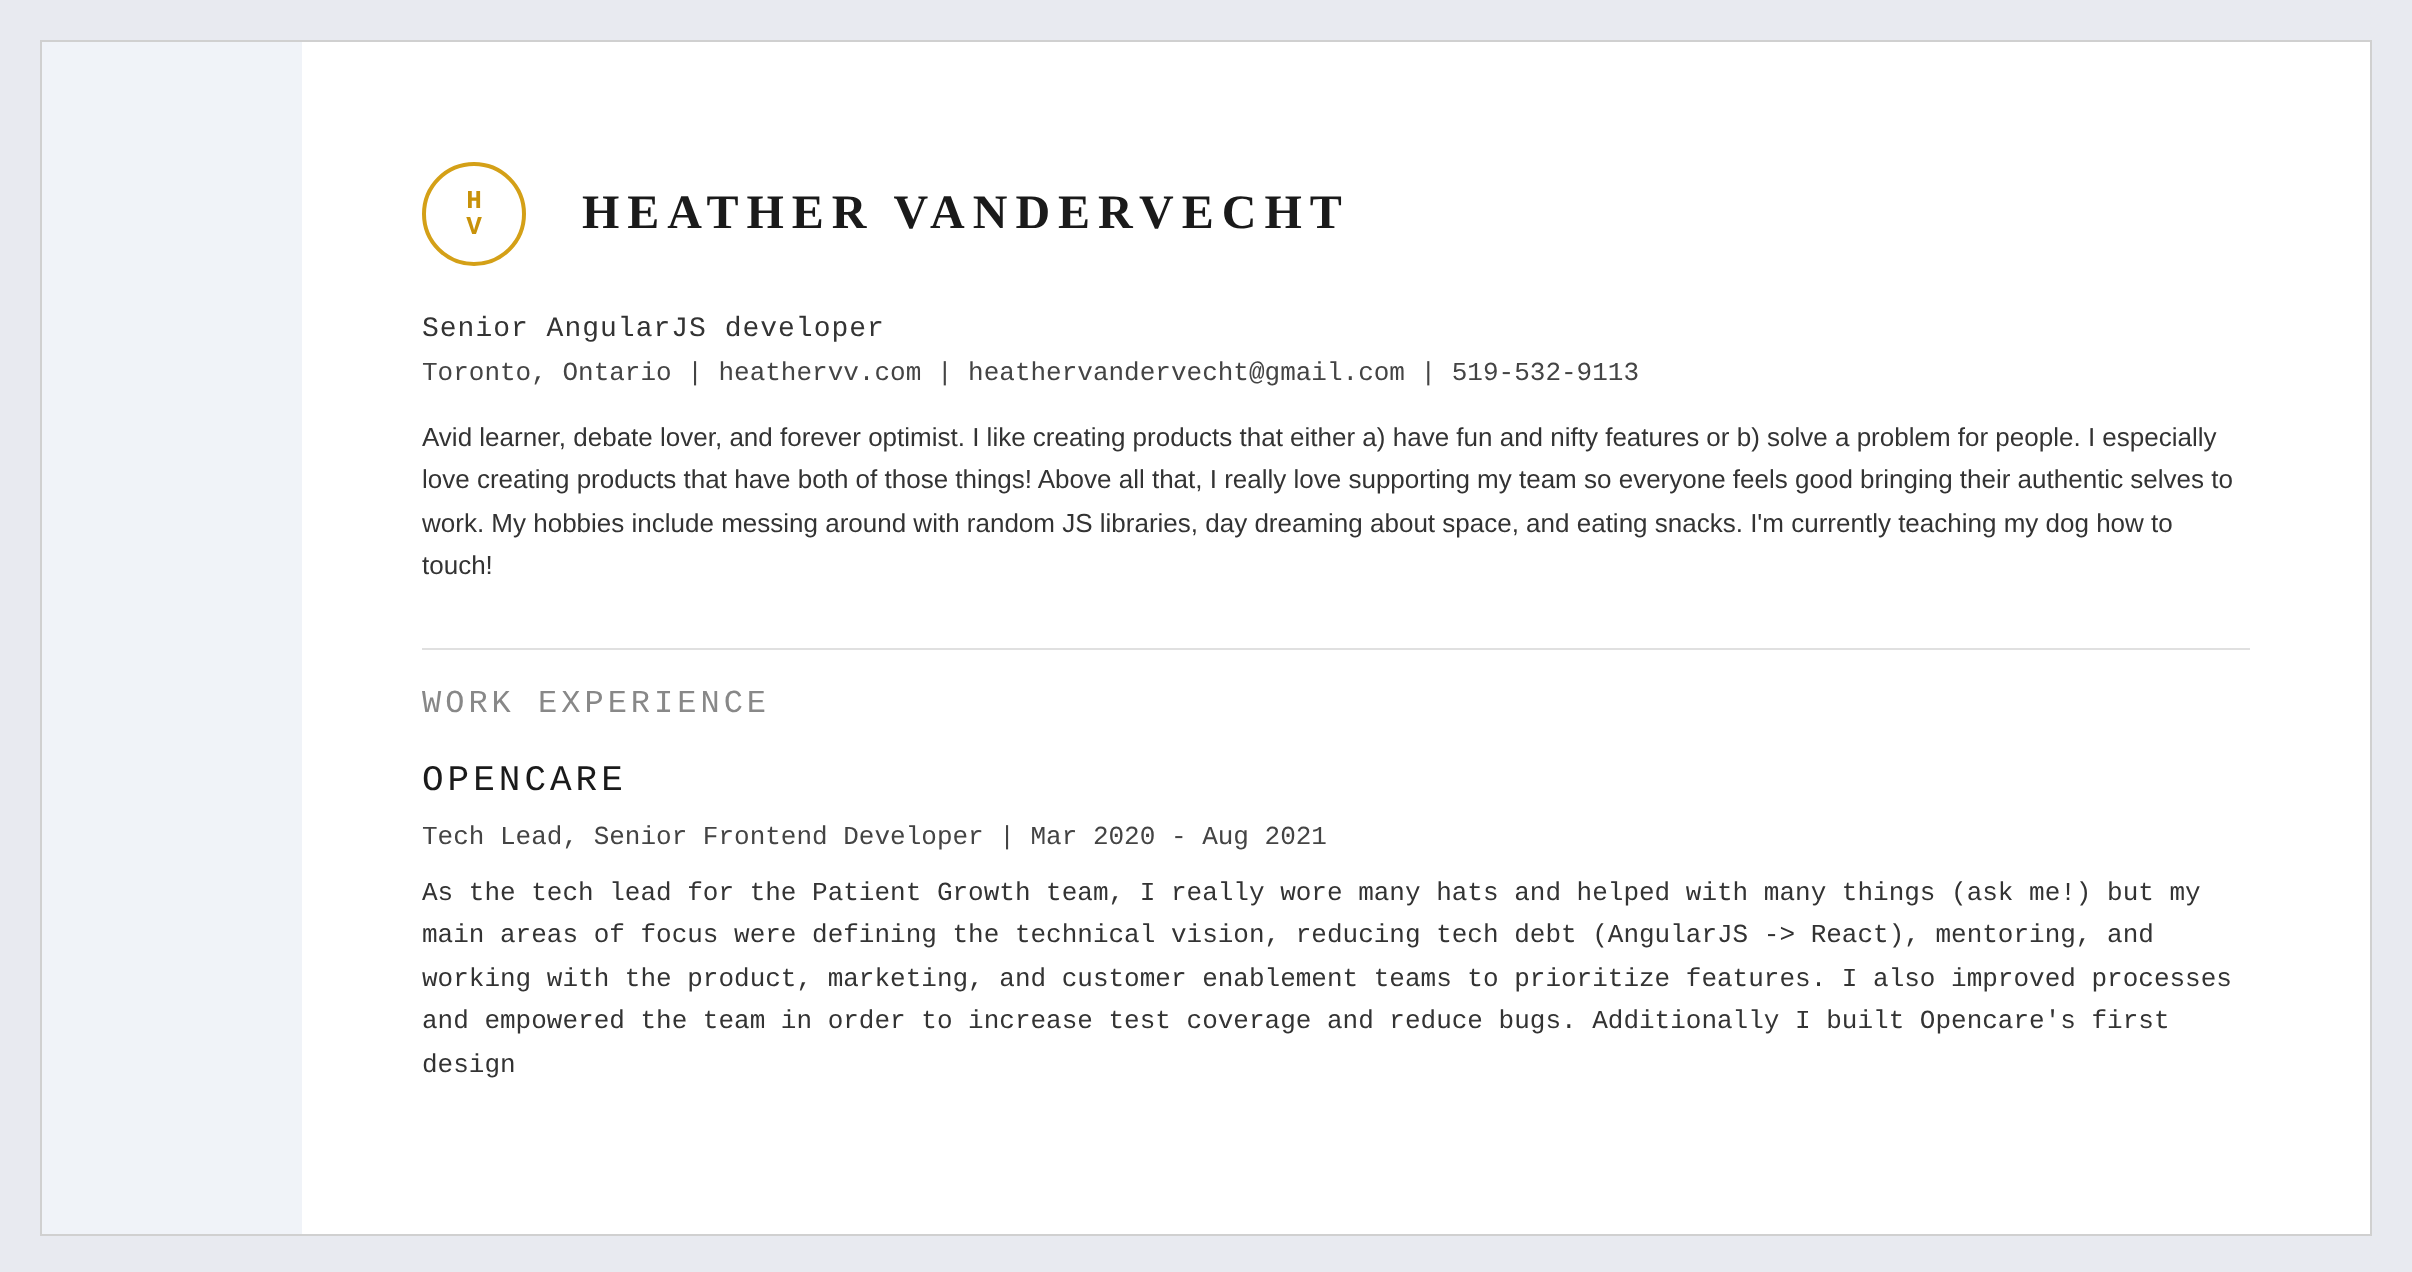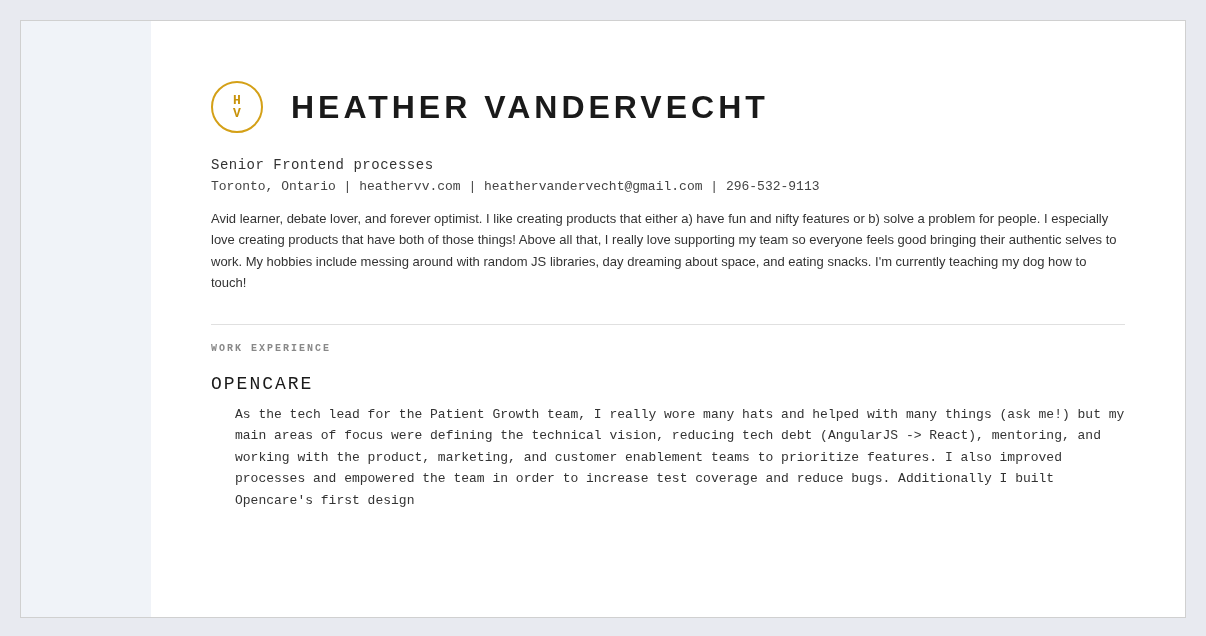--- a/index.html
+++ b/index.html
@@ -69,22 +69,22 @@
 
     .avatar-letter-bottom {
       font-family: 'Courier New', Courier, monospace;
       font-size: 13px;
       font-weight: 600;
       color: #c8920a;
       line-height: 1;
     }
 
     .full-name {
-      font-family: Liberation Sans, sans-serif;
-      font-size: 32px;
+      font-family: Liberation Serif, serif;
+      font-size: 24px;
       font-weight: 700;
       color: #1a1a1a;
       letter-spacing: 4px;
       text-transform: uppercase;
     }
 
     .job-title {
       font-family: 'Courier New', Courier, monospace;
       font-size: 14px;
       color: #333333;
@@ -108,22 +108,22 @@
     }
 
     .section-divider {
       border: none;
       border-top: 1px solid #e0e0e0;
       margin-bottom: 18px;
     }
 
     .section-label {
       font-family: 'Courier New', Courier, monospace;
-      font-size: 10px;
-      font-weight: 700;
+      font-size: 16px;
+      font-weight: 400;
       color: #888888;
       letter-spacing: 2px;
       text-transform: uppercase;
       margin-bottom: 20px;
     }
 
     .company-name {
       font-family: 'Courier New', Courier, monospace;
       font-size: 18px;
       font-weight: 400;
@@ -138,47 +138,47 @@
       font-size: 13px;
       color: #444444;
       margin-bottom: 10px;
     }
 
     .experience-text {
       font-family: 'Courier New', Courier, monospace;
       font-size: 13px;
       color: #333333;
       line-height: 1.65;
-      margin-left: 24px;
     }
   </style>
 </head>
 <body>
 
 <div class="page-wrapper">
   <div class="left-sidebar"></div>
 
   <div class="main-content">
 
     <div class="header-section">
       <div class="avatar-circle">
         <span class="avatar-letter-top">H</span>
         <span class="avatar-letter-bottom">V</span>
       </div>
       <h1 class="full-name">HEATHER  VANDERVECHT</h1>
     </div>
 
-    <p class="job-title">Senior Frontend processes</p>
+    <p class="job-title">Senior AngularJS developer</p>
 
-    <p class="contact-info">Toronto, Ontario | heathervv.com | heathervandervecht@gmail.com | 296-532-9113</p>
+    <p class="contact-info">Toronto, Ontario | heathervv.com | heathervandervecht@gmail.com | 519-532-9113</p>
 
     <p class="bio-text">Avid learner, debate lover, and forever optimist. I like creating products that either a) have fun and nifty features or b) solve a problem for people. I especially love creating products that have both of those things! Above all that, I really love supporting my team so everyone feels good bringing their authentic selves to work. My hobbies include messing around with random JS libraries, day dreaming about space, and eating snacks. I'm currently teaching my dog how to touch!</p>
 
     <hr class="section-divider">
     <p class="section-label">WORK EXPERIENCE</p>
 
     <div>
       <h2 class="company-name">OPENCARE</h2>
+      <p class="position-info">Tech Lead, Senior Frontend Developer | Mar 2020 - Aug 2021</p>
       <p class="experience-text">As the tech lead for the Patient Growth team, I really wore many hats and helped with many things (ask me!) but my main areas of focus were defining the technical vision, reducing tech debt (AngularJS -&gt; React), mentoring, and working with the product, marketing, and customer enablement teams to prioritize features. I also improved processes and empowered the team in order to increase test coverage and reduce bugs. Additionally I built Opencare's first design</p>
     </div>
 
   </div>
 </div>
 
 </body></html>

